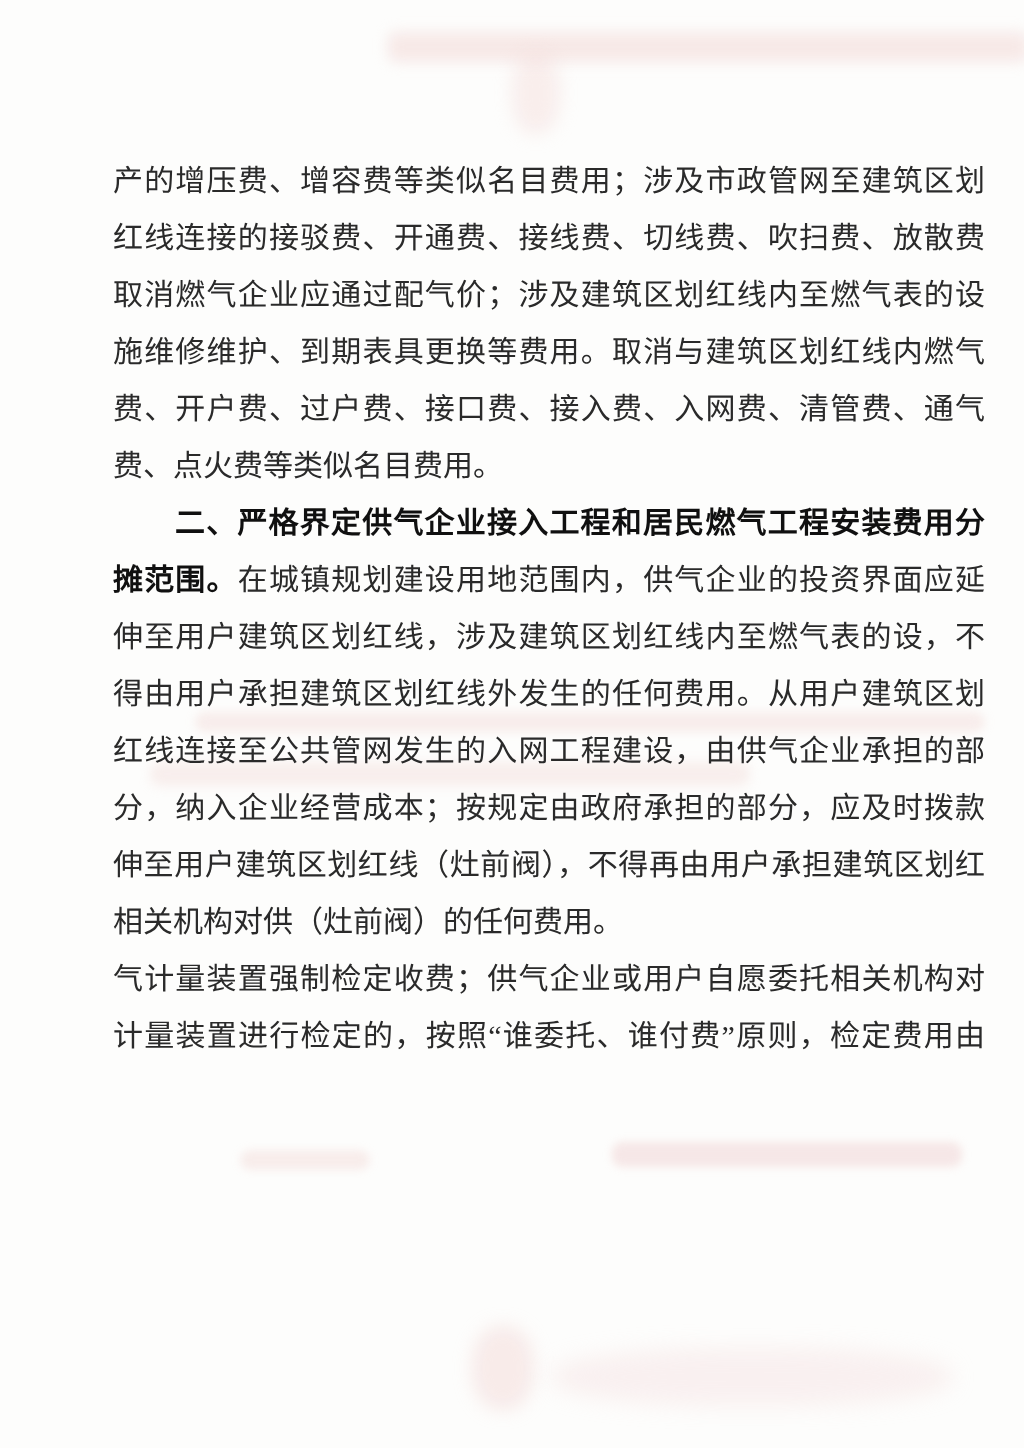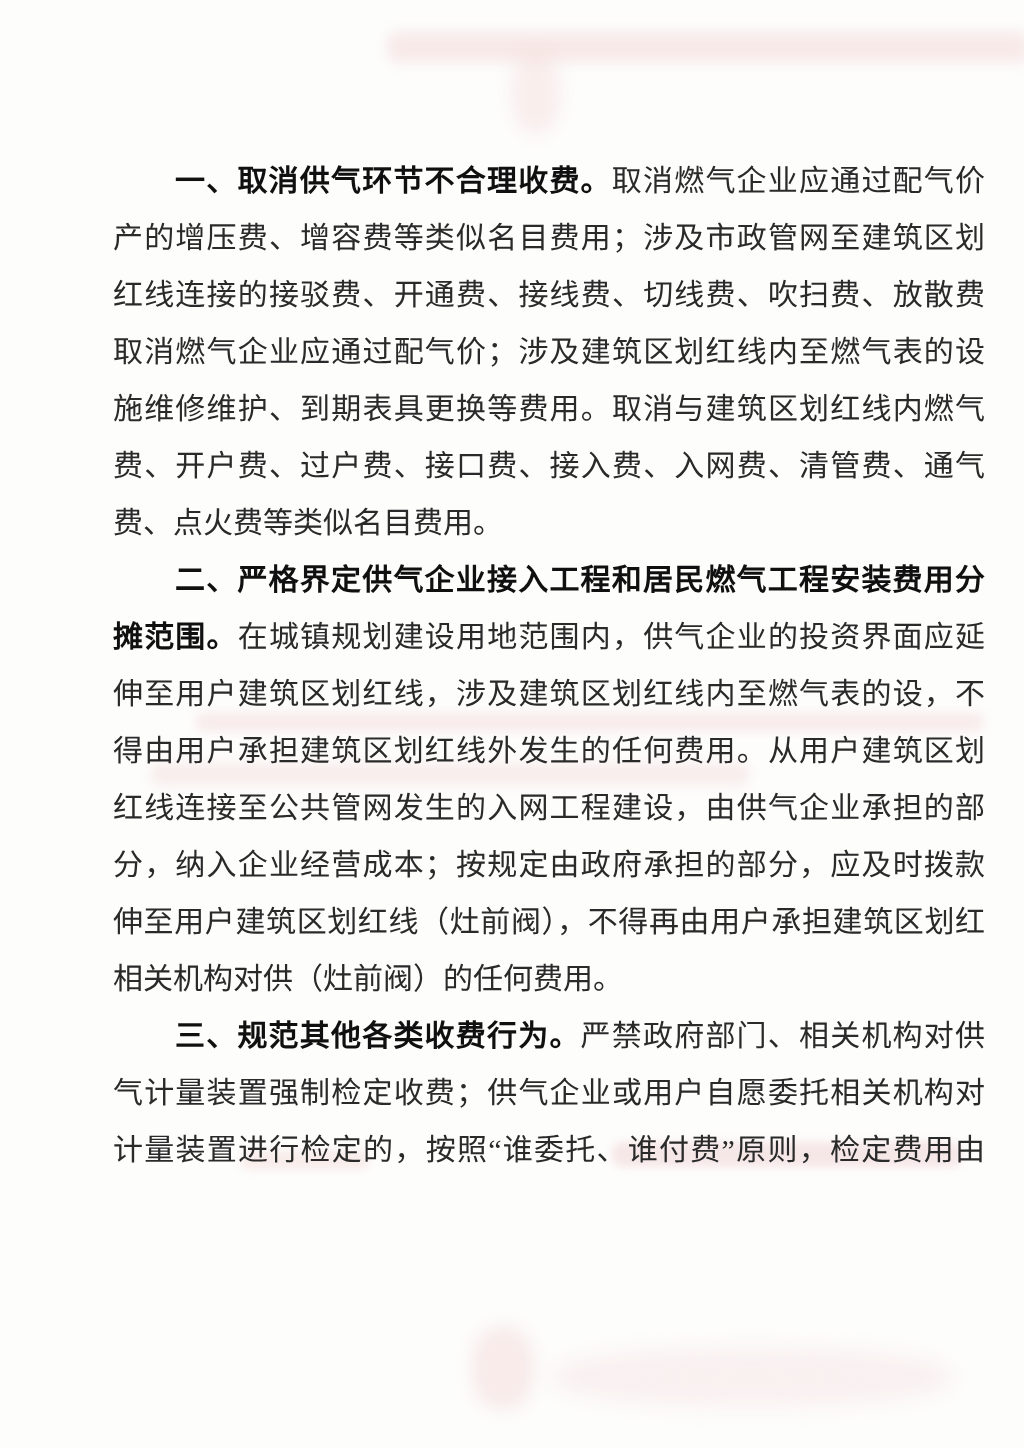--- a/index.html
+++ b/index.html
@@ -71,23 +71,20 @@
   <div class="smudge sm-ghost-1"></div>
   <div class="smudge sm-ghost-2"></div>
   <div class="smudge sm-ghost-3"></div>
   <div class="smudge sm-ghost-3b"></div>
   <div class="smudge sm-bottom-1"></div>
   <div class="smudge sm-bottom-2"></div>
 
   <div class="text-block">
 
     <div>
-      <div class="line indent">
-        <span class="b">一、取消供气环节不合理收费。</span><span class="t">取消燃气企业应通过配气价</span>
-      </div>
       <div class="line">
         <span class="t">产的增压费、增容费等类似名目费用；涉及市政管网至建筑区划</span>
       </div>
       <div class="line">
         <span class="t">红线连接的接驳费、开通费、接线费、切线费、吹扫费、放散费</span>
       </div>
       <div class="line">
         <span class="t">取消燃气企业应通过配气价；涉及建筑区划红线内至燃气表的设</span>
       </div>
       <div class="line">
@@ -122,23 +119,20 @@
       </div>
       <div class="line">
         <span class="t">伸至用户建筑区划红线（灶前阀），不得再由用户承担建筑区划红</span>
       </div>
       <div class="line short">
         <span class="t">相关机构对供（灶前阀）的任何费用。</span>
       </div>
     </div>
 
     <div>
-      <div class="line indent">
-        <span class="b">三、规范其他各类收费行为。</span><span class="t">严禁政府部门、相关机构对供</span>
-      </div>
       <div class="line">
         <span class="t">气计量装置强制检定收费；供气企业或用户自愿委托相关机构对</span>
       </div>
       <div class="line">
         <span class="t">计量装置进行检定的，按照“谁委托、谁付费”原则，检定费用由</span>
       </div>
     </div>
 
   </div>
 </div>

